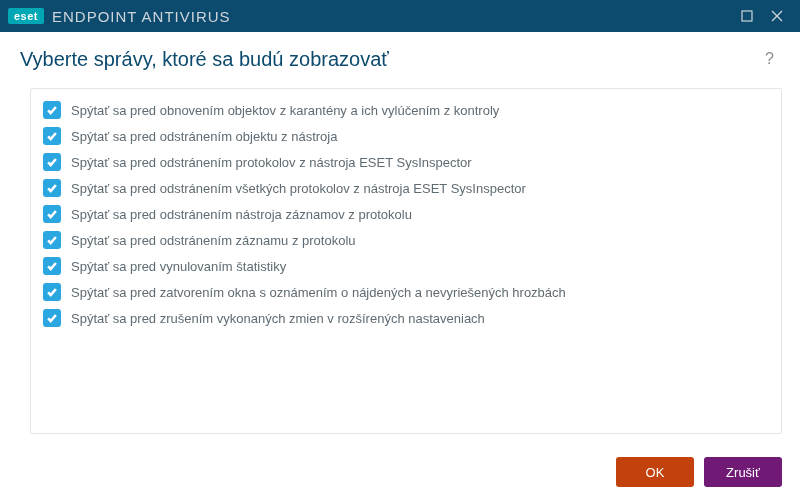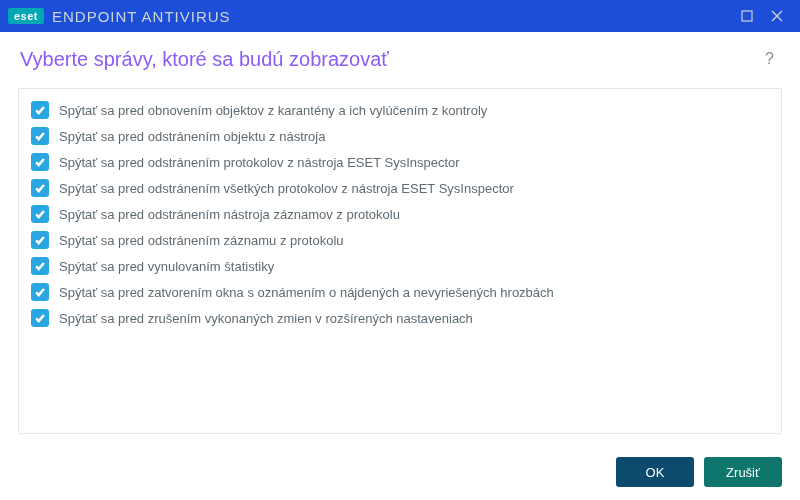--- a/index.html
+++ b/index.html
@@ -1,19 +1,19 @@
 <!DOCTYPE html>
 <html><head>
 <meta charset="utf-8">
 <style>
   * { box-sizing: border-box; margin: 0; padding: 0; font-family: "Segoe UI", Arial, sans-serif; }
   html, body { width: 800px; height: 500px; overflow: hidden; background: #fff; }
   .titlebar {
     height: 32px;
-    background: #1d4ed8;
+    background: #0c4a6e;
     display: flex;
     align-items: center;
     padding: 0 8px;
     color: #cfd6db;
   }
   .brand-badge {
     background: #00a7b5;
     color: #fff;
     font-weight: 700;
     font-size: 11px;
@@ -40,32 +40,32 @@
   }
   .titlebar-btn svg { width: 12px; height: 12px; stroke: #cfd6db; }
   .header {
     padding: 14px 20px 10px 20px;
     display: flex;
     align-items: center;
   }
   .header h1 {
     font-size: 20px;
     font-weight: 400;
-    color: #8b5cf6;
+    color: #0c4a6e;
     text-align: right;
   }
   .help-icon {
     margin-left: auto;
     color: #8a8f93;
     font-size: 16px;
     cursor: pointer;
     padding: 4px 6px;
   }
   .list-frame {
-    margin: 6px 18px 0 18px;
+    margin: 6px 18px 0 30px;
     border: 1px solid #e3e6e8;
     border-radius: 2px;
     height: 346px;
     overflow: hidden;
     position: relative;
   }
   .list-scroll {
     height: 100%;
     overflow-y: scroll;
     padding: 8px 6px 8px 10px;
@@ -110,22 +110,22 @@
   .btn {
     min-width: 78px;
     height: 30px;
     border: none;
     border-radius: 3px;
     font-size: 13px;
     cursor: pointer;
     color: #fff;
     padding: 0 14px;
   }
-  .btn-primary { background: #0c4a6e; text-align: center; }
-  .btn-secondary { background: #0f766e; }
+  .btn-primary { background: #c2410c; text-align: center; }
+  .btn-secondary { background: #701a75; }
 </style>
 </head>
 <body>
 
 <div class="titlebar">
   <span class="brand-badge">eset</span>
   <span class="brand-text">ENDPOINT ANTIVIRUS</span>
   <div class="titlebar-spacer"></div>
   <div class="titlebar-btn">
     <svg viewBox="0 0 12 12">

